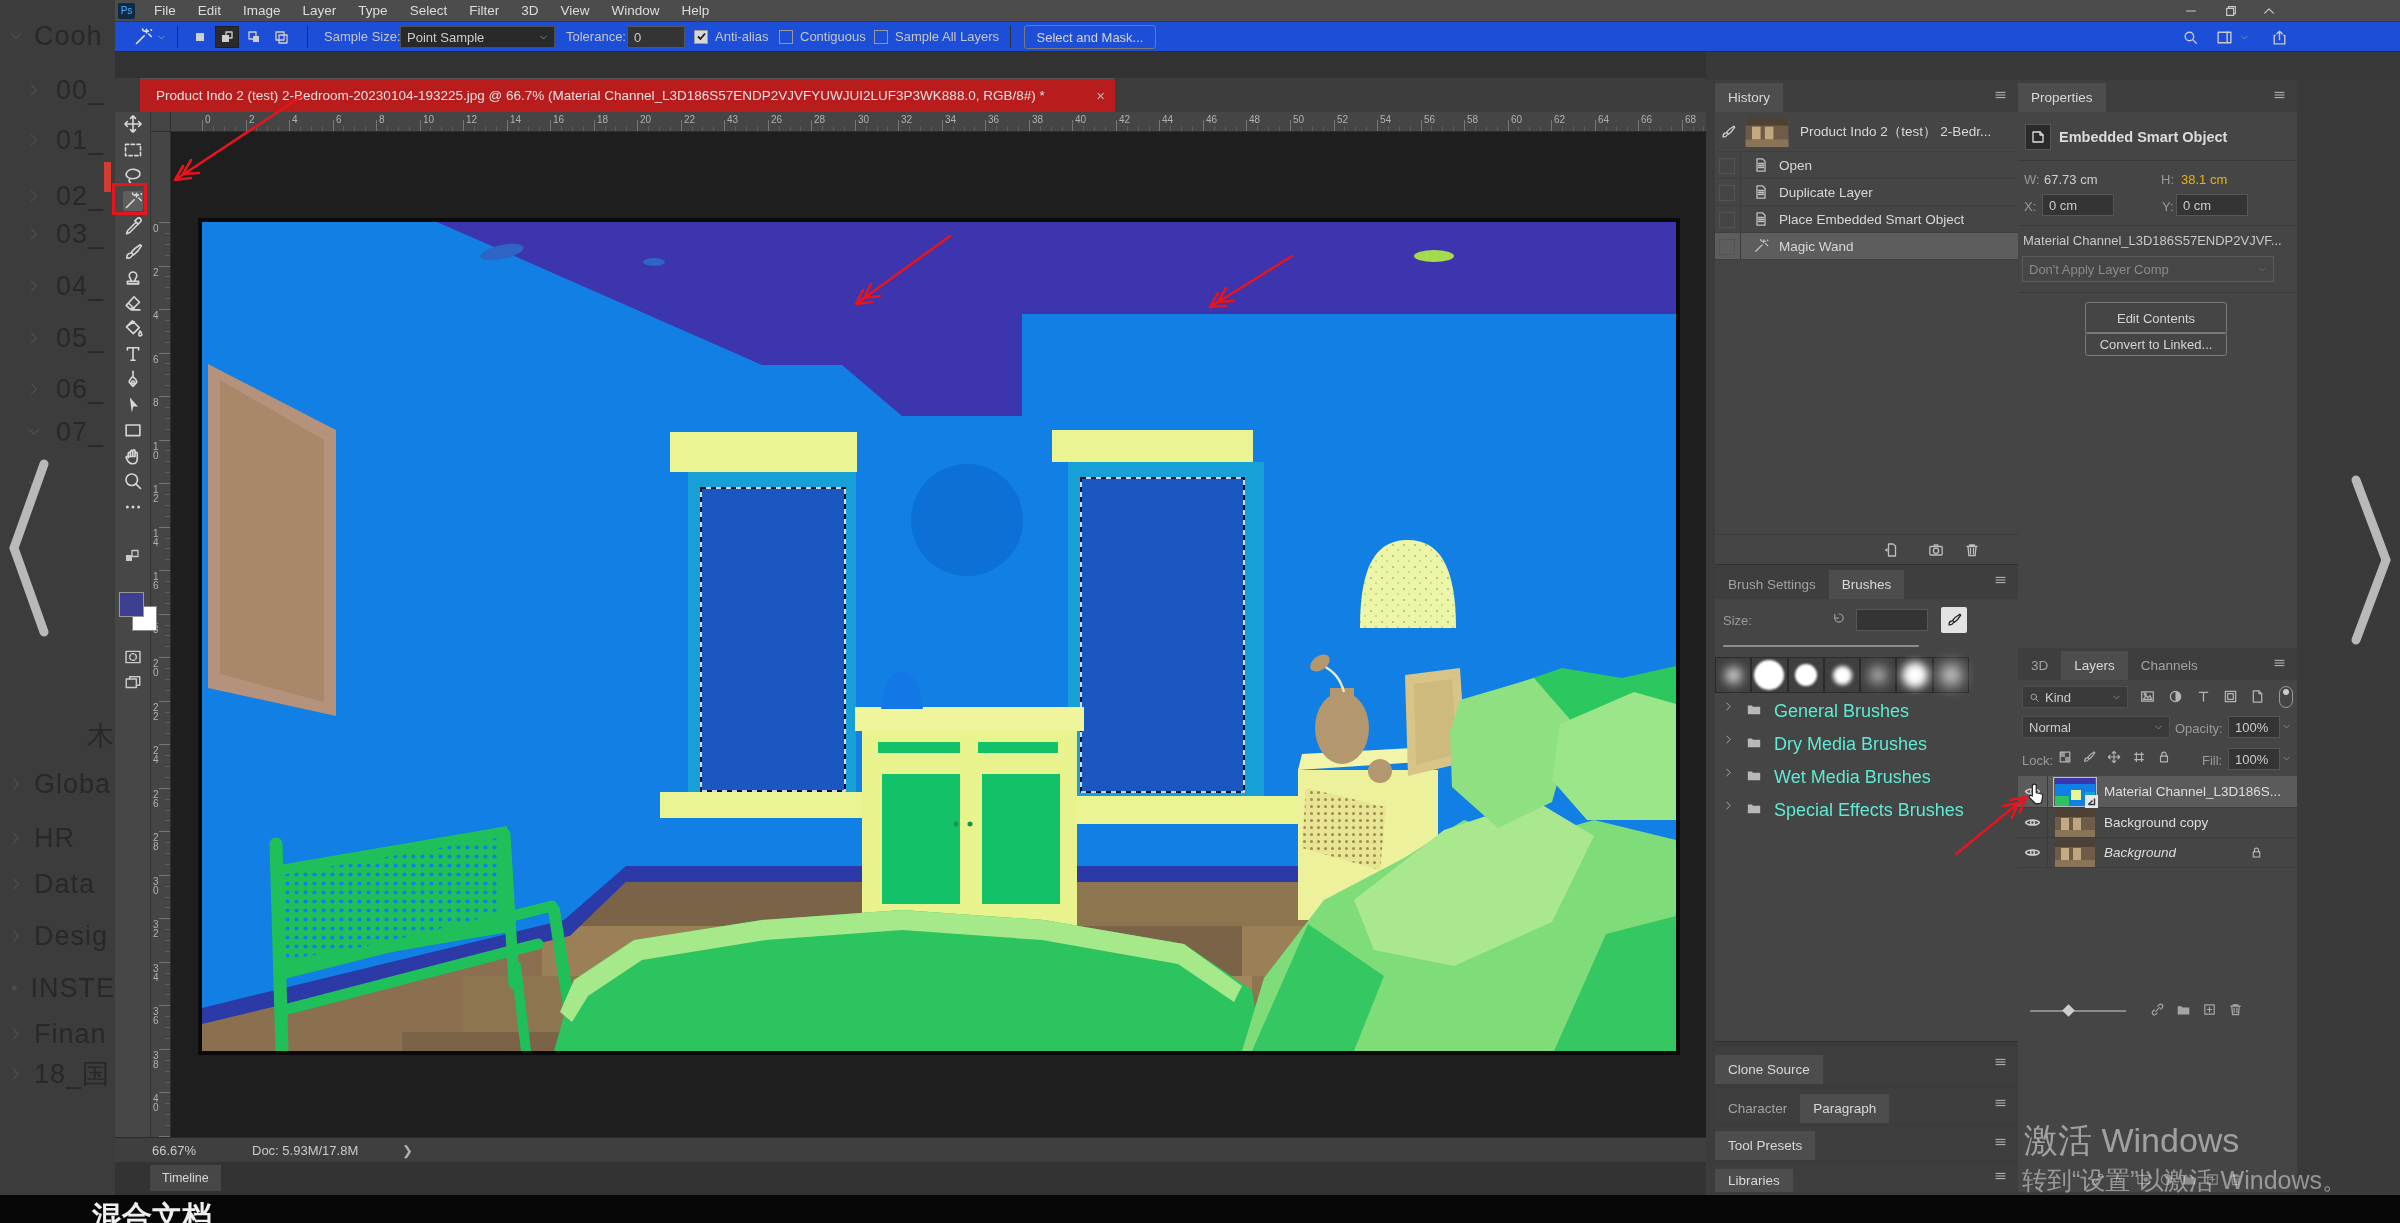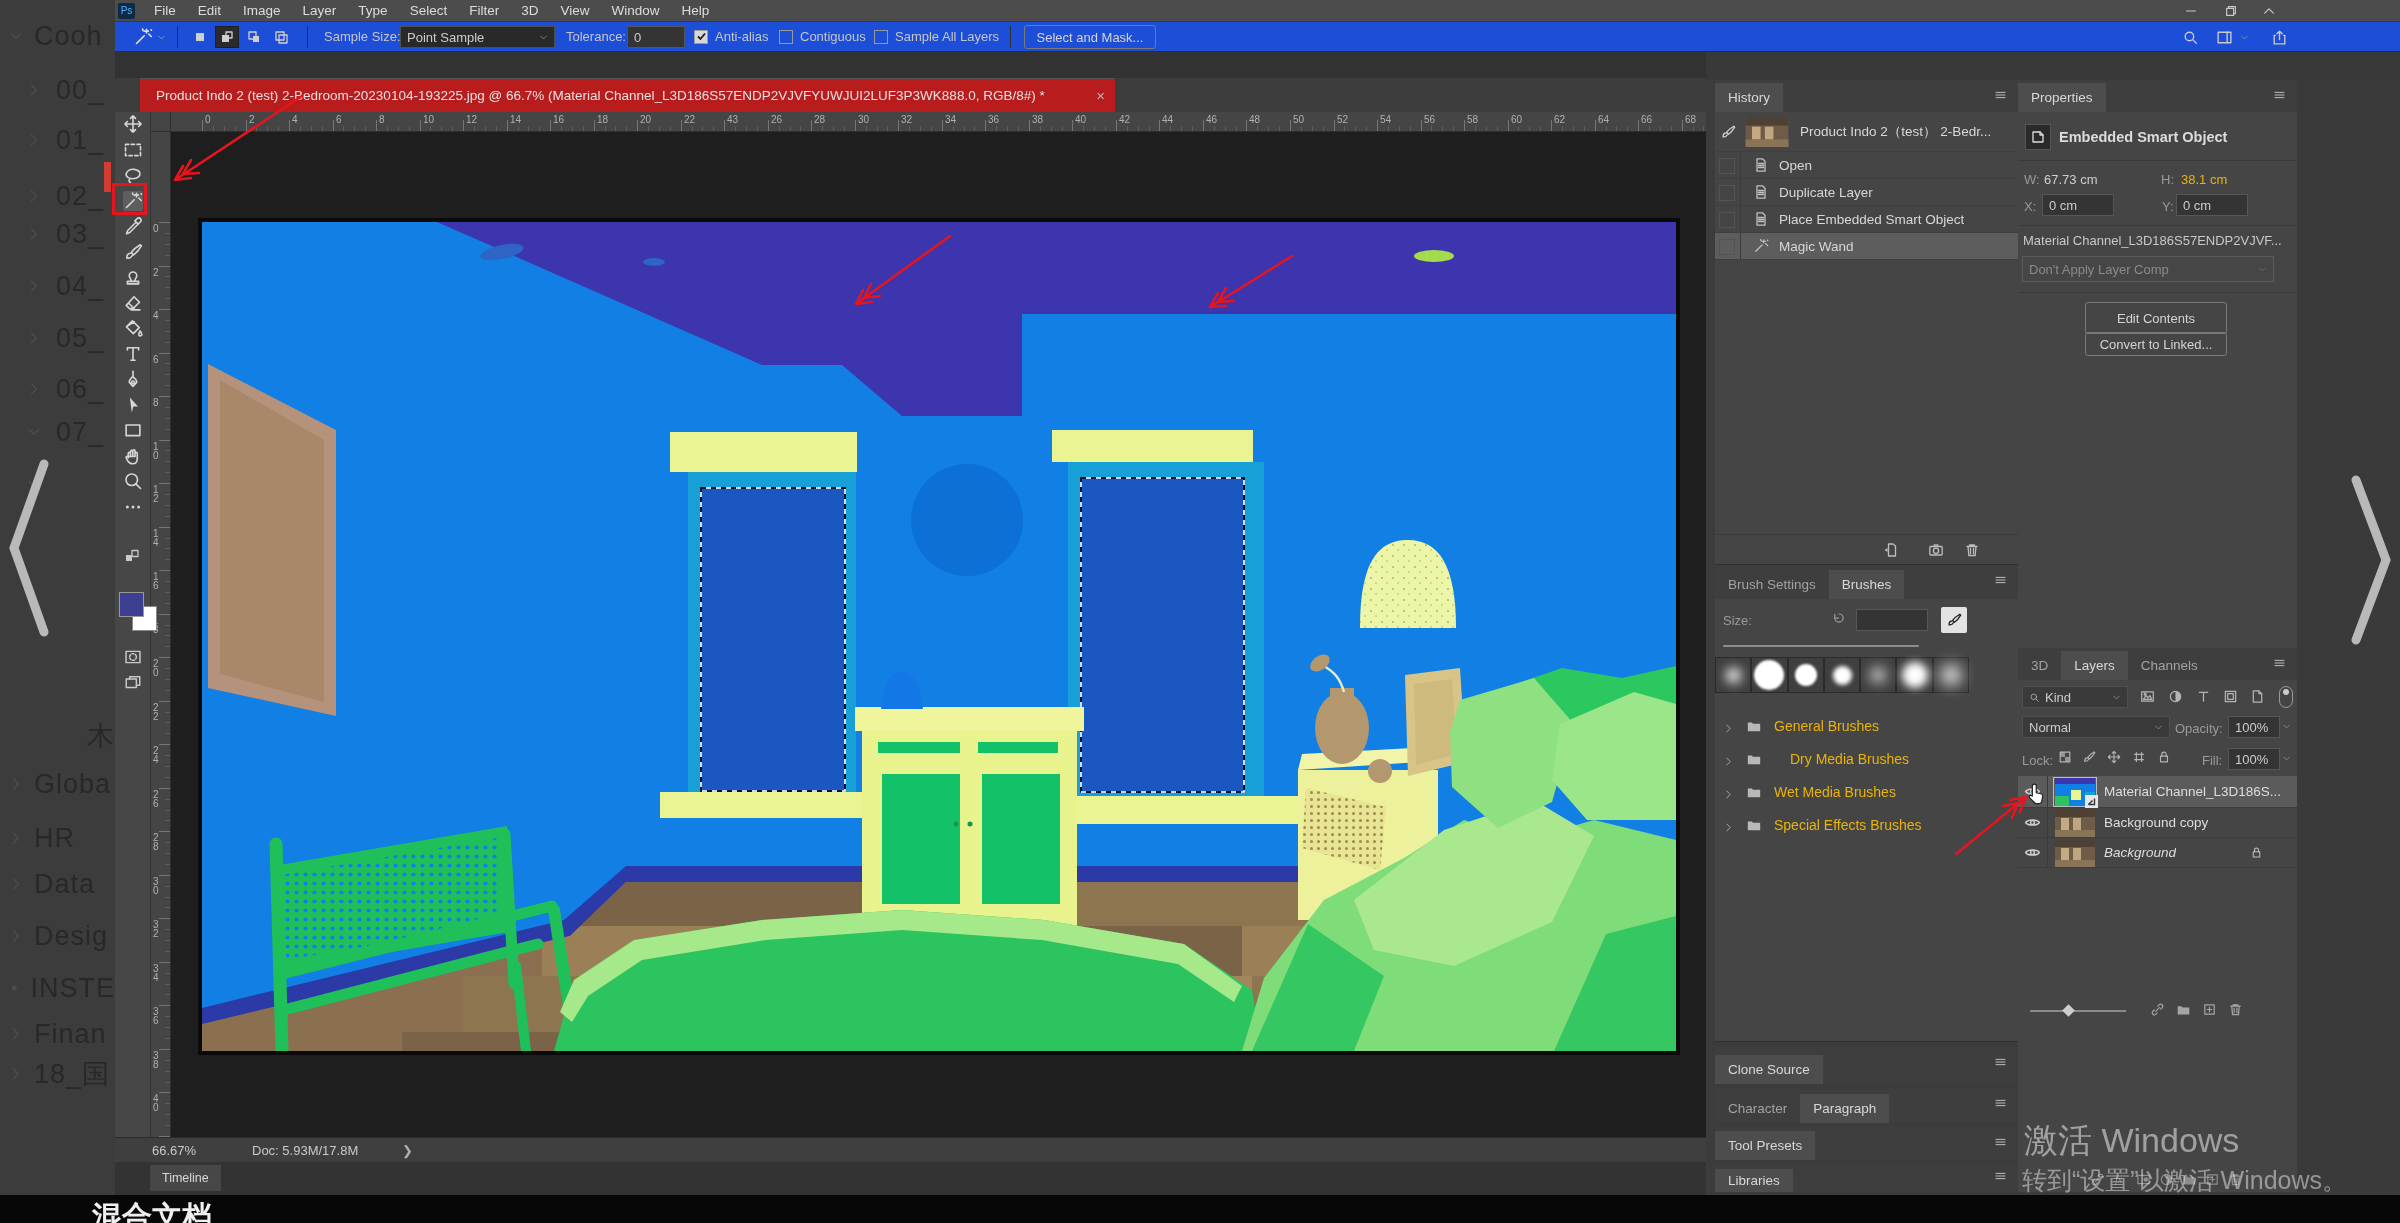--- a/index.html
+++ b/index.html
@@ -38,21 +38,21 @@
   .pheader{background:#3e3e3e;display:flex;align-items:flex-end}
   .ptab{background:#4d4d4d;color:#d8d8d8;font-size:13.5px;padding:7px 13px;white-space:nowrap}
   .ptab.dim{background:transparent;color:#a2a2a2}
   .pbody{background:#454545}
   .hamb{position:absolute;right:10px;top:9px;width:15px;height:12px;color:#c0c0c0}
   .hrow{display:flex;align-items:center;height:27px;border-bottom:1px solid #3f3f3f;position:relative}
   .hrow .well{width:26px;align-self:stretch;border-right:1px solid #3c3c3c;position:relative}
   .hrow .well::after{content:"";position:absolute;left:4px;top:6px;width:14px;height:14px;border:1px solid #545454}
   .hrow.sel{background:#5d5d5d}
   .hrow .lab{font-size:13.5px;color:#d8d8d8;margin-left:10px;white-space:nowrap;overflow:hidden}
-  .folder-row{display:flex;align-items:flex-end;height:33px;padding-left:8px;color:#eab308;font-size:14px}
+  .folder-row{display:flex;align-items:flex-start;height:33px;padding-left:8px;color:#5eead4;font-size:18px}
   .bthumb{width:36.3px;height:36px;background:#3f3f3f;border:1px solid #2a2a2a;display:flex;align-items:center;justify-content:center}
   .blob{background:#fff;border-radius:50%}
   .btn{border:1px solid #7a7a7a;border-radius:3px;color:#d4d4d4;font-size:13px;display:flex;align-items:center;justify-content:center}
   .field{background:#343434;border:1px solid #565656;color:#ccc;font-size:13px;display:flex;align-items:center;padding:0 6px}
   .lrow{display:flex;align-items:center;border-bottom:1px solid #3d3d3d;position:relative}
   .lrow.sel{background:#5b5b5b}
   .lrow .eyecell{width:30px;align-self:stretch;border-right:1px solid #3a3a3a;display:flex;align-items:center;justify-content:center}
   .lrow .lab{margin-left:8px;font-size:13.5px;color:#dedede;white-space:nowrap;overflow:hidden}
   .lthumb{width:42px;height:28px;margin-left:6px;position:relative;flex:none}
   .sobadge{position:absolute;right:-2px;bottom:-2px;width:13px;height:13px}
@@ -869,21 +869,21 @@
           <div class="ic" style="width: 11px; height: 11px; color: rgb(176, 176, 176);">
             <svg viewBox="0 0 16 16" width="100%" height="100%" fill="none" stroke="currentColor" stroke-width="1.3" stroke-linecap="round" stroke-linejoin="round">
               <path d="M5.5 3l5 5-5 5"></path>
             </svg>
           </div>
           <div class="ic" style="width: 16px; height: 16px; margin-left: 12px; color: rgb(184, 184, 184);">
             <svg viewBox="0 0 16 16" width="100%" height="100%" fill="none" stroke="currentColor" stroke-width="1.3" stroke-linecap="round" stroke-linejoin="round">
               <path d="M1.8 4.5h4l1.2 1.3h7.2v7.4H1.8z" fill="currentColor" stroke="none"></path>
             </svg>
           </div>
-          <div style="margin-left: 28px;">Dry Media Brushes</div>
+          <div style="margin-left: 12px;">Dry Media Brushes</div>
         </div>
         <div class="folder-row">
           <div class="ic" style="width: 11px; height: 11px; color: rgb(176, 176, 176);">
             <svg viewBox="0 0 16 16" width="100%" height="100%" fill="none" stroke="currentColor" stroke-width="1.3" stroke-linecap="round" stroke-linejoin="round">
               <path d="M5.5 3l5 5-5 5"></path>
             </svg>
           </div>
           <div class="ic" style="width: 16px; height: 16px; margin-left: 12px; color: rgb(184, 184, 184);">
             <svg viewBox="0 0 16 16" width="100%" height="100%" fill="none" stroke="currentColor" stroke-width="1.3" stroke-linecap="round" stroke-linejoin="round">
               <path d="M1.8 4.5h4l1.2 1.3h7.2v7.4H1.8z" fill="currentColor" stroke="none"></path>

